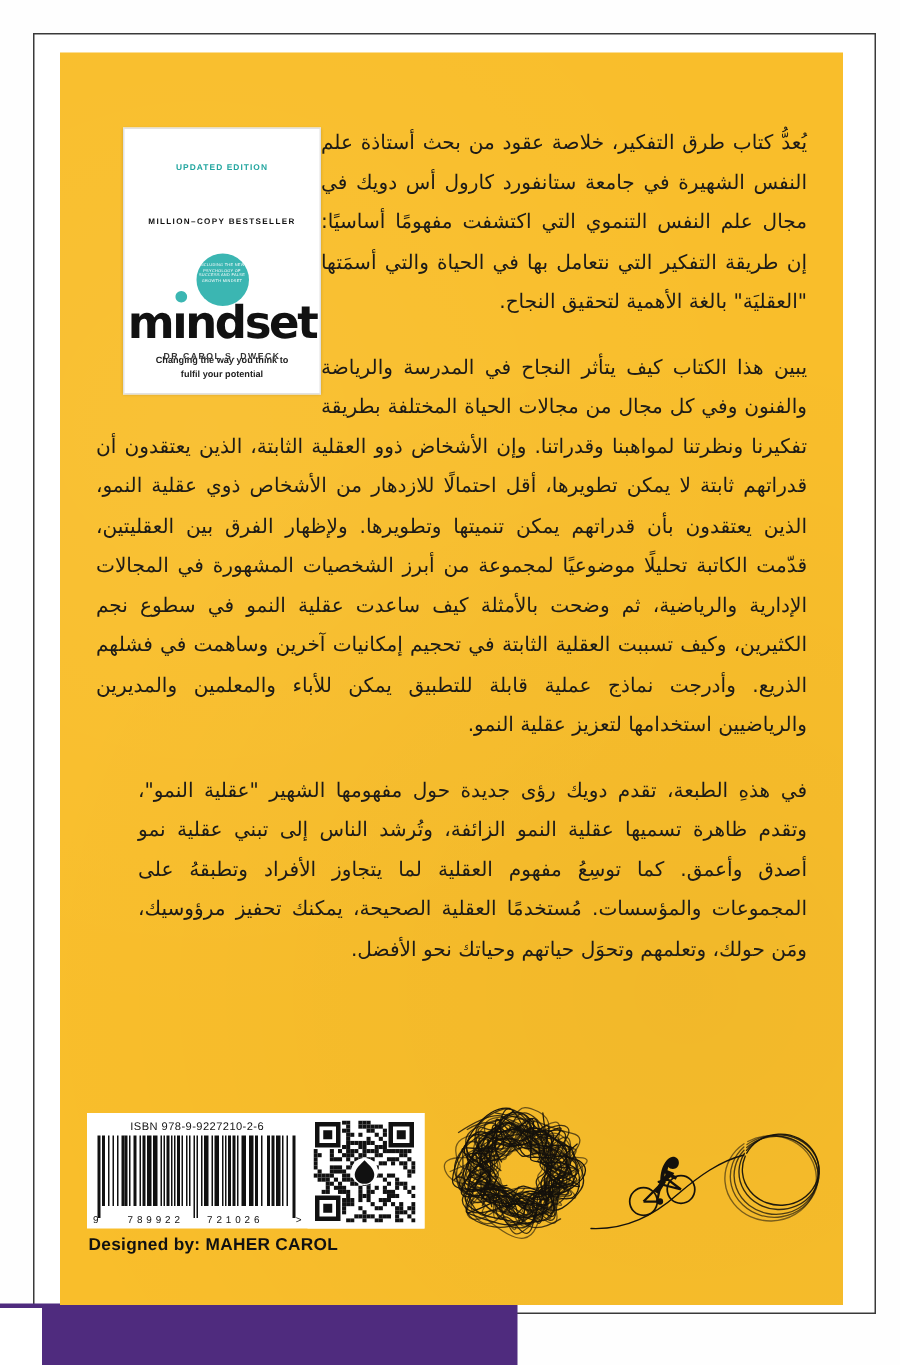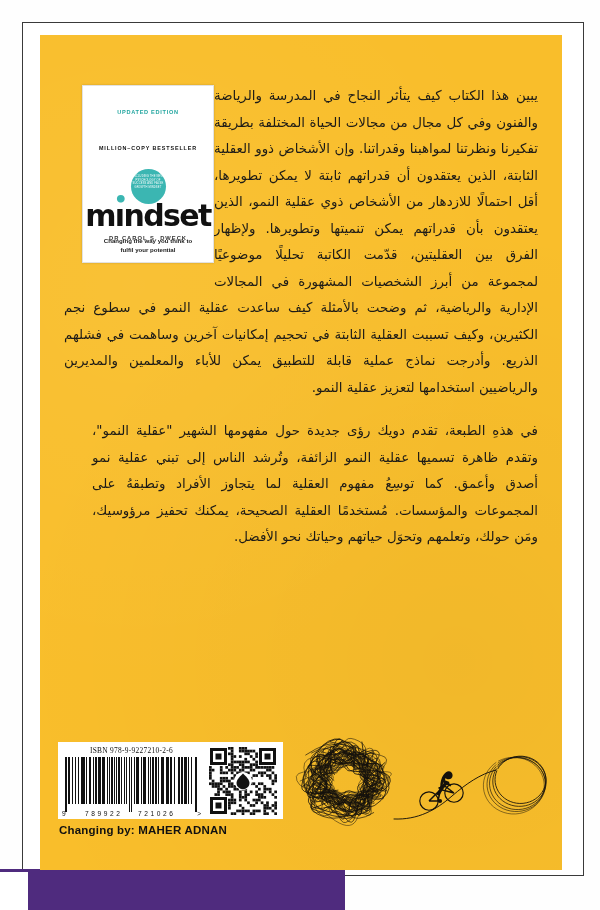--- a/index.html
+++ b/index.html
@@ -196,21 +196,21 @@
     width: 147px;
     position: relative;
   }
   .bc-isbn {
     position: absolute;
     top: 4px;
     left: 0;
     right: 0;
     text-align: center;
     font-size: 7.4px;
-    font-family: Liberation Serif, serif;
+    font-family: Liberation Sans, sans-serif;
     color: #111111;
     letter-spacing: 0.3px;
   }
   .bc-bars {
     position: absolute;
     top: 15px;
     left: 7px;
     width: 133px;
     height: 47px;
   }
@@ -307,20 +307,21 @@
             <span>m<span style="position: relative;">ı<span class="dot" style="position: absolute; left: -1px; top: -16px; font-size: 22px;">•</span></span>ndset</span>
           </div>
           <div class="mc-sub">
             <span>Changing the way you think to</span><br>
             <span>fulfil your potential</span>
           </div>
           <div class="mc-author">DR CAROL S. DWECK</div>
         </div>
       </div>
 
+      <p class="para">يُعدُّ كتاب طرق التفكير، خلاصة عقود من بحث أستاذة علم النفس الشهيرة في جامعة ستانفورد كارول أس دويك في مجال علم النفس التنموي التي اكتشفت مفهومًا أساسيًا: إن طريقة التفكير التي نتعامل بها في الحياة والتي أسمَتها "العقليَة" بالغة الأهمية لتحقيق النجاح.</p>
       <p class="para">يبين هذا الكتاب كيف يتأثر النجاح في المدرسة والرياضة والفنون وفي كل مجال من مجالات الحياة المختلفة بطريقة تفكيرنا ونظرتنا لمواهبنا وقدراتنا. وإن الأشخاض ذوو العقلية الثابتة، الذين يعتقدون أن قدراتهم ثابتة لا يمكن تطويرها، أقل احتمالًا للازدهار من الأشخاص ذوي عقلية النمو، الذين يعتقدون بأن قدراتهم يمكن تنميتها وتطويرها. ولإظهار الفرق بين العقليتين، قدّمت الكاتبة تحليلًا موضوعيًا لمجموعة من أبرز الشخصيات المشهورة في المجالات الإدارية والرياضية، ثم وضحت بالأمثلة كيف ساعدت عقلية النمو في سطوع نجم الكثيرين، وكيف تسببت العقلية الثابتة في تحجيم إمكانيات آخرين وساهمت في فشلهم الذريع. وأدرجت نماذج عملية قابلة للتطبيق يمكن للأباء والمعلمين والمديرين والرياضيين استخدامها لتعزيز عقلية النمو.</p>
       <p class="para">في هذهِ الطبعة، تقدم دويك رؤى جديدة حول مفهومها الشهير "عقلية النمو"، وتقدم ظاهرة تسميها عقلية النمو الزائفة، وتُرشد الناس إلى تبني عقلية نمو أصدق وأعمق. كما توسِعُ مفهوم العقلية لما يتجاوز الأفراد وتطبقهُ على المجموعات والمؤسسات. مُستخدمًا العقلية الصحيحة، يمكنك تحفيز مرؤوسيك، ومَن حولك، وتعلمهم وتحوَل حياتهم وحياتك نحو الأفضل.</p>
 
     </div>
 
     <div class="bottom-area">
 
       <div class="barcode-box">
         <div class="bc-left">
           <div class="bc-isbn">
@@ -622,21 +623,21 @@
                 <rect x="6.5" y="55.5" width="6" height="6"></rect>
               </g>
 
               <circle cx="34" cy="34" r="9" fill="#ffffff"></circle>
               <path d="M34 26.5 C38.2 30.6 40.5 33.2 40.5 36.1 C40.5 39.6 37.6 42.2 34 42.2 C30.4 42.2 27.5 39.6 27.5 36.1 C27.5 33.2 29.8 30.6 34 26.5 Z" fill="#111111"></path>
             </svg>
           </div>
         </div>
       </div>
 
-      <div class="designed">Changing by: MAHER ADNAN</div>
+      <div class="designed">Designed by: MAHER CAROL</div>
 
       <div class="bike-art">
         <svg width="268" height="120" viewBox="0 0 268 120">
           <g id="scribble" stroke="#14110c" fill="none" stroke-width="0.85" stroke-linecap="round">
               <path d="M23.5 29.0 Q40.5 18.6 49.2 31.4 Q57.8 44.1 65.0 36.6 Q72.3 29.1 73.9 34.8 Q75.5 40.5 85.7 39.6 Q95.9 38.8 89.1 48.2 Q82.3 57.6 78.4 61.0 Q74.6 64.3 76.0 73.0 Q77.4 81.7 71.1 87.9 Q64.8 94.0 59.9 97.4 Q55.0 100.8 52.0 94.5 Q49.0 88.2 39.6 82.7 Q30.2 77.1 36.2 68.3 Q42.3 59.6 33.3 53.9 Q24.4 48.2 24.8 45.9 Q25.1 43.6 36.6 46.1 Q48.1 48.6 52.9 36.9" opacity="0.73"></path>
               <path d="M57.9 67.2 Q45.8 92.3 45.2 81.1 Q44.6 69.9 38.2 69.6 Q31.8 69.3 25.4 63.5 Q18.9 57.8 29.2 54.0 Q39.5 50.2 41.2 49.1 Q42.9 48.0 36.9 35.3 Q30.9 22.6 43.4 21.1 Q55.8 19.5 58.5 15.9 Q61.2 12.3 71.0 17.2 Q80.8 22.0 77.0 33.8 Q73.3 45.5 75.6 52.3 Q78.0 59.1 83.6 62.0 Q89.3 65.0 82.1 70.4 Q74.9 75.8 76.6 79.7 Q78.3 83.6 70.6 86.1 Q62.8 88.6 52.1 91.3" opacity="0.63"></path>
               <path d="M47.0 67.0 Q38.4 69.4 32.4 65.0 Q26.4 60.7 26.2 53.2 Q26.1 45.7 29.2 41.5 Q32.2 37.4 40.9 42.4 Q49.6 47.5 51.7 45.9 Q53.7 44.2 59.6 35.0 Q65.5 25.7 67.8 29.5 Q70.1 33.3 79.1 38.2 Q88.1 43.2 93.8 42.1 Q99.6 41.0 90.6 52.0 Q81.6 62.9 80.4 68.5 Q79.3 74.1 79.4 83.0 Q79.6 91.9 77.3 86.1 Q75.1 80.2 69.5 93.9 Q63.9 107.5 47.4 96.8 Q30.9 86.1 34.1 82.2 Q37.2 78.2 25.2 71.8" opacity="0.59"></path>
               <path d="M67.8 29.7 Q88.5 32.3 83.1 43.6 Q77.8 54.9 81.3 60.7 Q84.9 66.4 81.0 76.7 Q77.1 87.0 70.4 85.5 Q63.6 84.0 57.4 78.2 Q51.2 72.4 47.6 70.2 Q44.1 67.9 39.1 62.5 Q34.2 57.1 35.5 54.1 Q36.8 51.1 36.9 39.4 Q37.1 27.8 45.3 33.8 Q53.6 39.7 56.3 34.3 Q59.0 28.8 62.1 32.8" opacity="0.58"></path>
               <path d="M78.2 60.3 Q69.0 64.8 69.3 71.5 Q69.6 78.2 64.3 79.4 Q59.1 80.6 53.9 76.9 Q48.7 73.2 47.7 69.3 Q46.6 65.5 42.1 64.4 Q37.6 63.3 38.4 59.0 Q39.3 54.7 32.6 44.8 Q26.0 34.9 29.3 34.6 Q32.6 34.3 45.1 38.8 Q57.5 43.3 61.9 34.6 Q66.2 25.8 65.6 37.2 Q65.0 48.7 72.2 44.2 Q79.3 39.6 84.5 54.6 Q89.7 69.5 90.1 67.1" opacity="0.67"></path>
               <path d="M39.8 80.4 Q38.2 68.7 25.6 69.0 Q13.0 69.2 13.7 62.1 Q14.4 55.1 17.6 48.0 Q20.9 40.9 25.0 35.1 Q29.2 29.3 40.7 35.8 Q52.1 42.4 54.3 39.7 Q56.5 37.0 58.8 42.4 Q61.1 47.8 67.2 47.6 Q73.3 47.4 78.5 47.7 Q83.7 48.0 90.2 53.5 Q96.7 58.9 87.5 59.6 Q78.3 60.3 80.8 75.4 Q83.3 90.5 74.1 81.6 Q65.0 72.7 61.6 73.7 Q58.2 74.7 54.9 71.0 Q51.7 67.4 48.5 67.7 Q45.3 68.0 33.7 69.3" opacity="0.92"></path>

